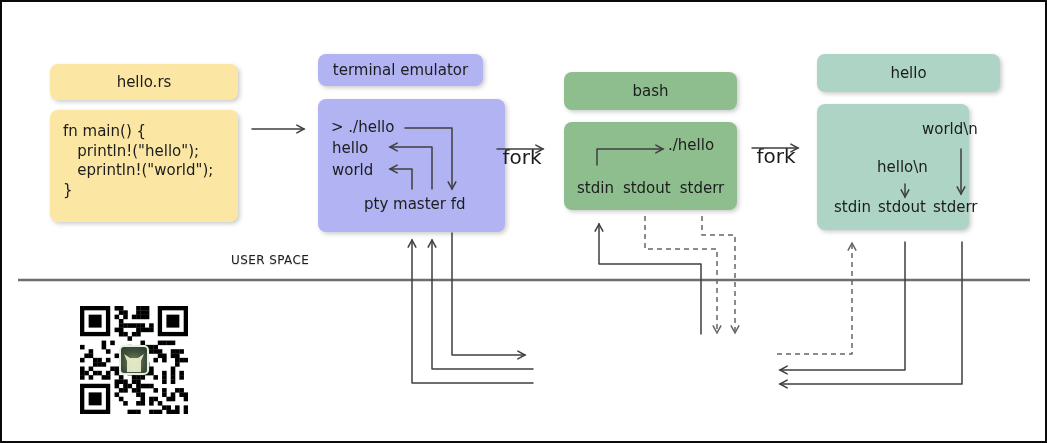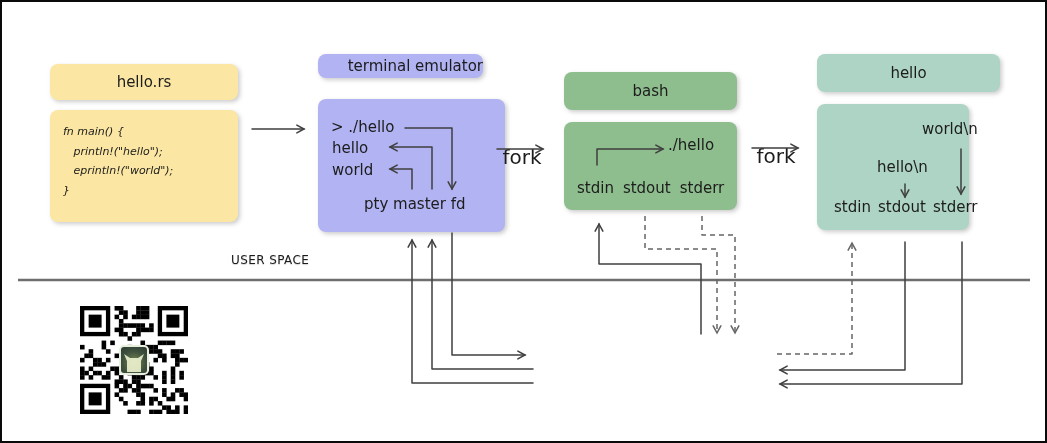--- a/index.html
+++ b/index.html
@@ -24,23 +24,23 @@
     display: flex; align-items: center; justify-content: center;
   }
   .yellow { background: var(--yellow, #FBE7A3); }
   .purple { background: var(--purple, #B1B3F2); }
   .green  { background: var(--green,  #8FBE8E); }
   .teal   { background: var(--teal,   #ADD4C5); }
   .pink   { background: var(--pink,   #F6C9DF); }
 
   #src-title   { left:48px;  top:62px;  width:188px; height:36px; }
   #src-code    { left:48px;  top:108px; width:188px; height:112px; padding:12px 0 0 13px; }
-  #src-code .codeline { white-space: pre; line-height: 19.5px; font-size: 11px; font-style: italic; }
-
-  #term-title  { left:316px; top:52px;  width:165px; height:24px;justify-content:flex-end; }
+  #src-code .codeline { white-space: pre; line-height: 19.5px; font-size: 15px; }
+
+  #term-title  { left:316px; top:52px;  width:165px; height:32px; }
   #term-box    { left:316px; top:97px;  width:187px; height:133px; }
   #term-box .abs { position:absolute; white-space:pre; }
 
   #bash-title  { left:562px; top:70px;  width:173px; height:38px; }
   #bash-box    { left:562px; top:120px; width:173px; height:88px; }
   #bash-box .abs { position:absolute; }
   .fd-row { display:flex; gap:9px; }
 
   #hello-title { left:815px; top:52px;  width:183px; height:38px; }
   #hello-box   { left:815px; top:102px; width:152px; height:126px; }

